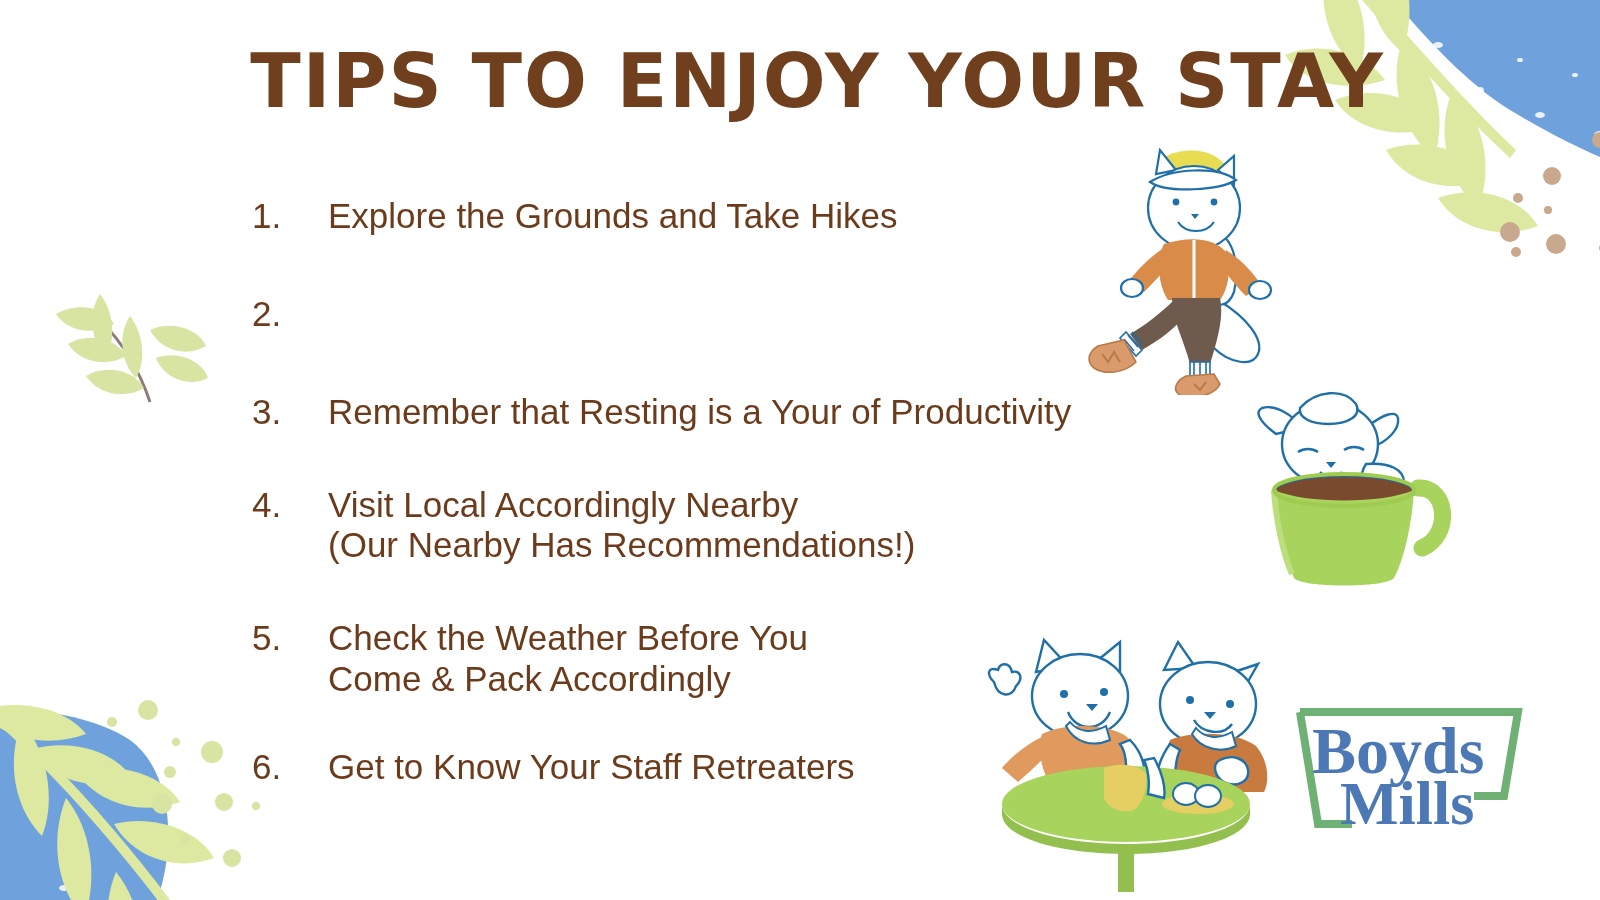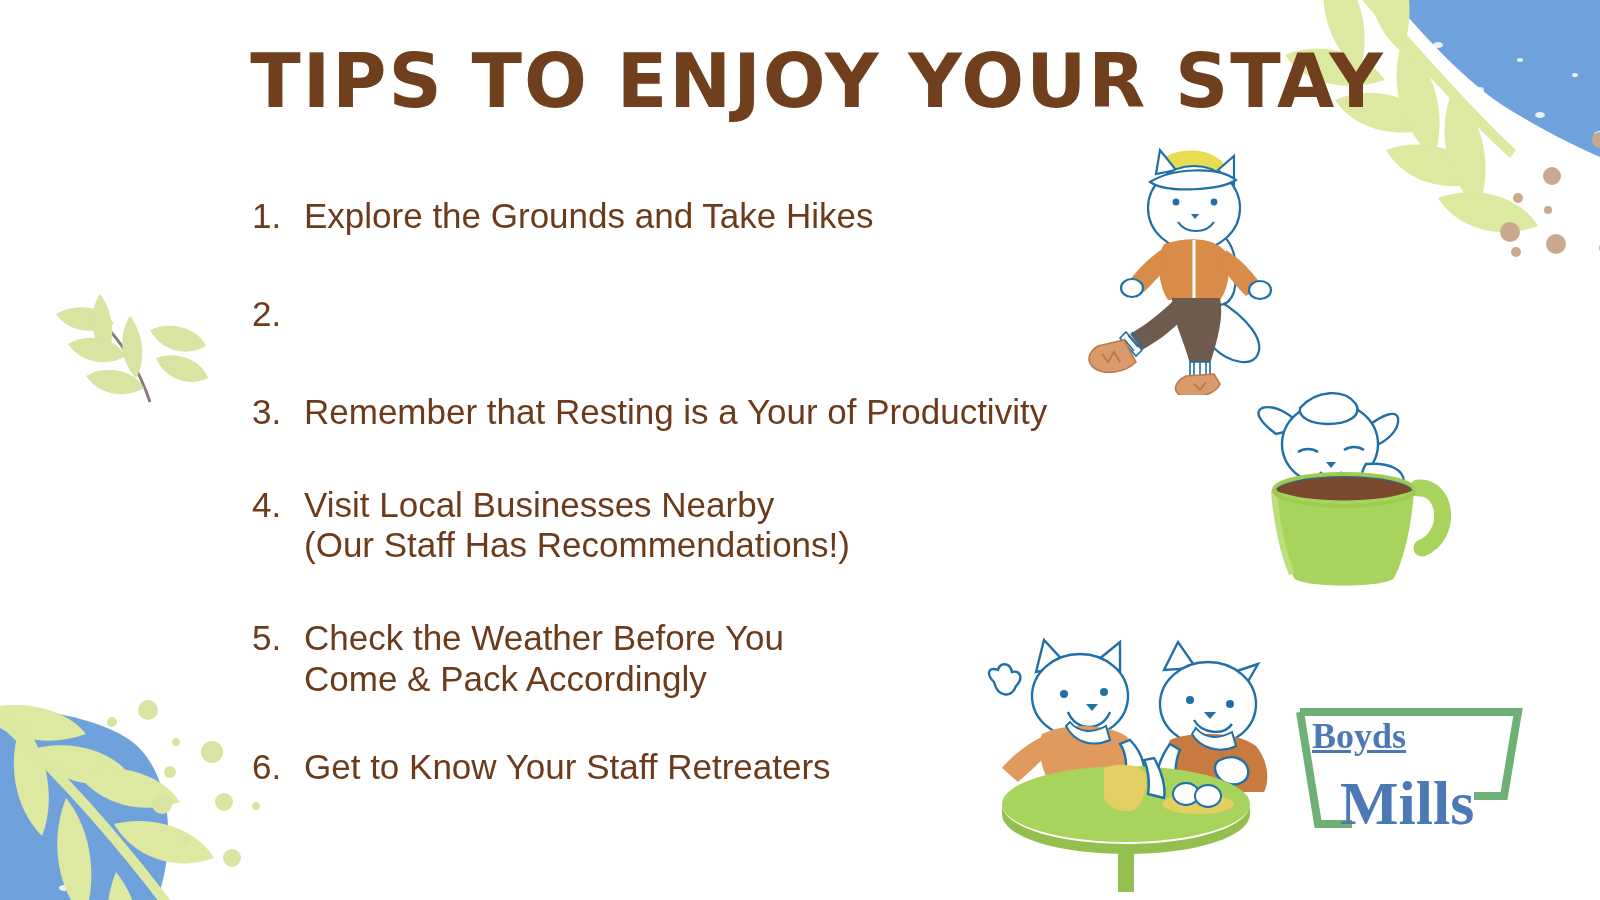--- a/index.html
+++ b/index.html
@@ -50,21 +50,21 @@
     font-family:"Liberation Sans", sans-serif;
     font-size:35px;
     line-height:1.16;
     white-space:nowrap;
   }
   .tip-num {
     width:52px;
     flex:0 0 52px;
     text-align:left;
   }
-  .tip-text { display:block; }
+  .tip-text { display:block;margin-left:24px; }
   .tip-text .line2 { display:block; }
 
   
   #tip-1 { margin-top:0px;  font-size:35px; }
   #tip-2 { margin-top:57px; font-size:35px; }
   #tip-3 { margin-top:58px; font-size:35px; }
   #tip-4 { margin-top:52px; font-size:35px; }
   #tip-5 { margin-top:52px; font-size:35px; }
   #tip-6 { margin-top:48px; font-size:35px; }
 
@@ -75,21 +75,21 @@
 
   
   #brand-logo { position:absolute; left:1278px; top:696px; width:256px; height:148px; }
   #brand-logo .logo-word {
     position:absolute;
     font-family:"Liberation Serif", serif;
     font-weight:bold;
     color:#4C78B6;
     line-height:1;
   }
-  #logo-word-boyds { left:34px;  top:22px; font-size:36px; letter-spacing:0px;text-decoration:underline; }
+  #logo-word-boyds { left:34px;  top:22px; font-size:66px; letter-spacing:0px; }
   #logo-word-mills { left:62px;  top:76px; font-size:62px; letter-spacing:0px; }
 </style>
 </head>
 <body>
 
 <div id="slide">
 
   <svg class="deco" id="deco-top-right" viewBox="0 0 460 320">
     <path d="M130,-20 C200,30 250,120 330,170 C400,212 450,230 470,235 L470,-40 L130,-40 Z" fill="#6FA2DC"></path>
     <g fill="#ffffff" opacity="0.85">
@@ -192,22 +192,22 @@
     <li class="tip-row" id="tip-3">
       <span class="tip-num">3.</span>
       <span class="tip-text">
         <span>Remember that Resting is a Your of Productivity</span>
       </span>
     </li>
 
     <li class="tip-row" id="tip-4">
       <span class="tip-num">4.</span>
       <span class="tip-text">
-        <span>Visit Local Businesses Nearby</span>
-        <span class="line2">(Our Staff Has Recommendations!)</span>
+        <span>Visit Local Accordingly Nearby</span>
+        <span class="line2">(Our Nearby Has Recommendations!)</span>
       </span>
     </li>
 
     <li class="tip-row" id="tip-5">
       <span class="tip-num">5.</span>
       <span class="tip-text">
         <span>Check the Weather Before You</span>
         <span class="line2">Come &amp; Pack Accordingly</span>
       </span>
     </li>

